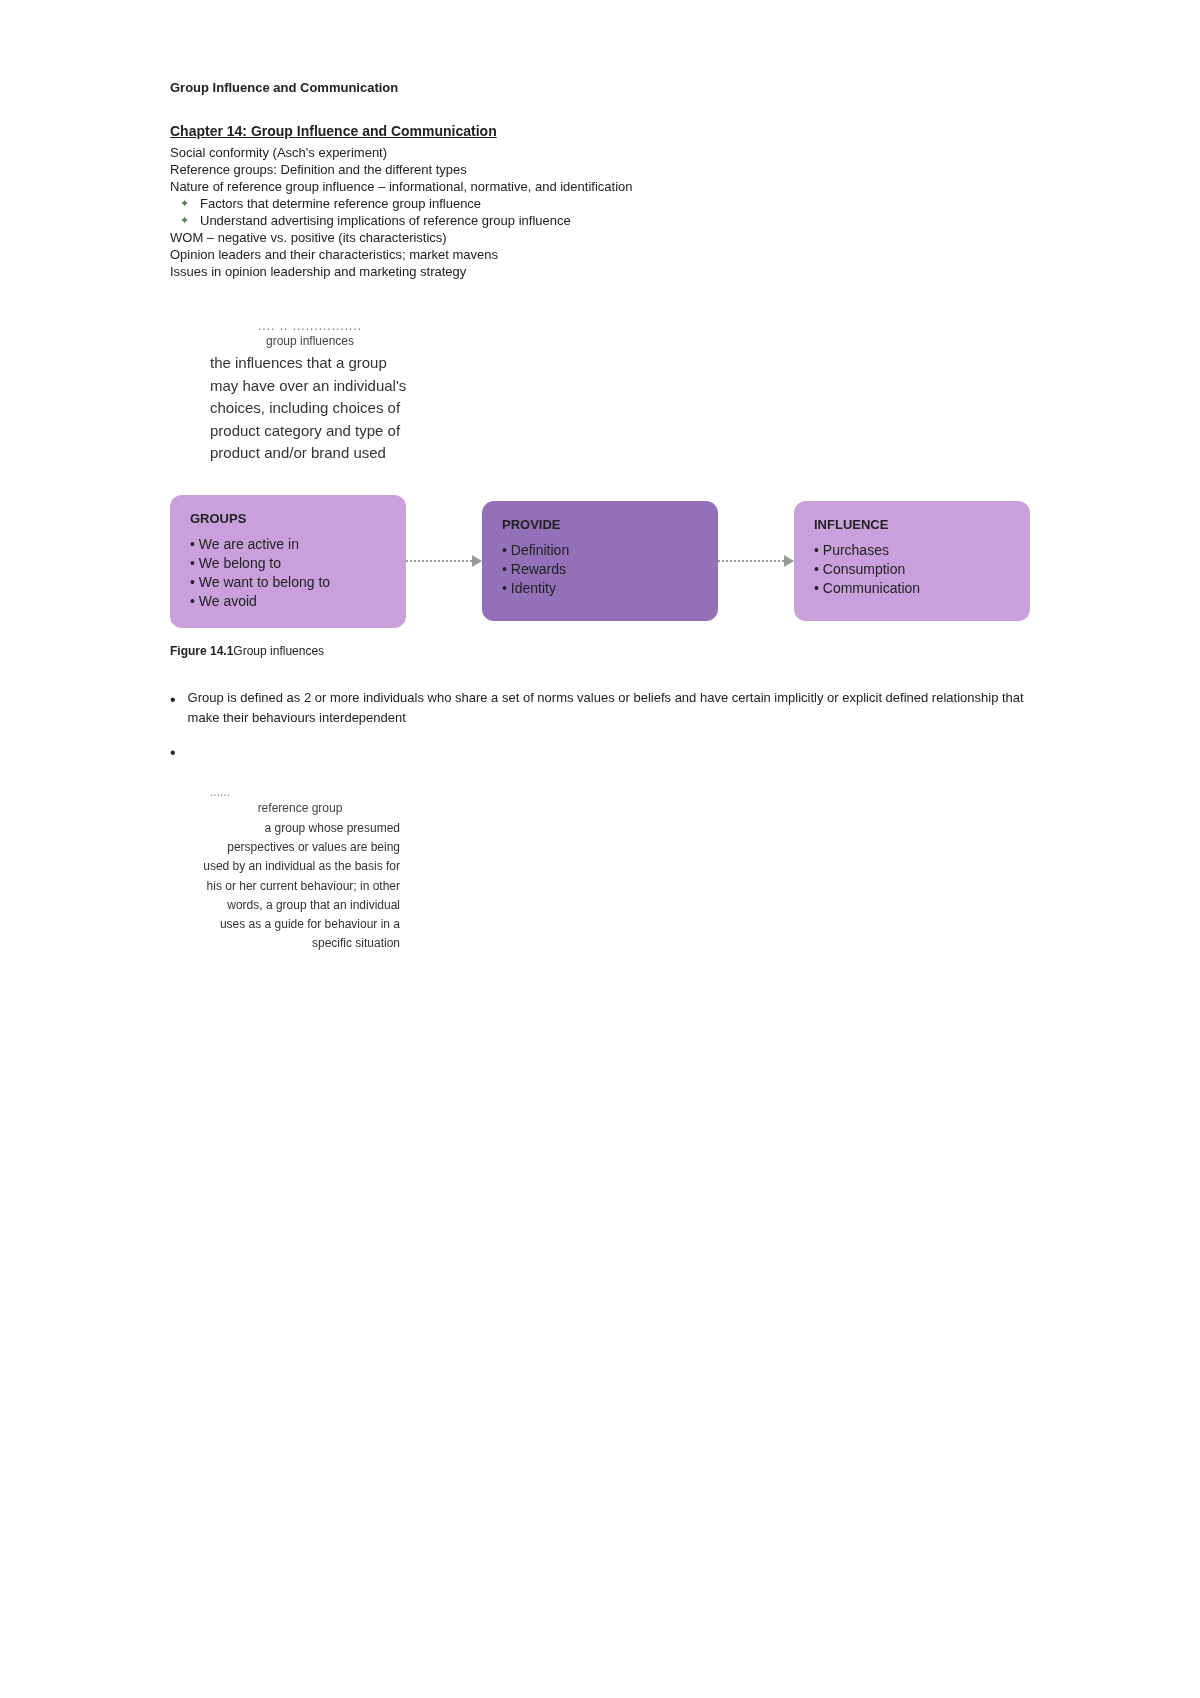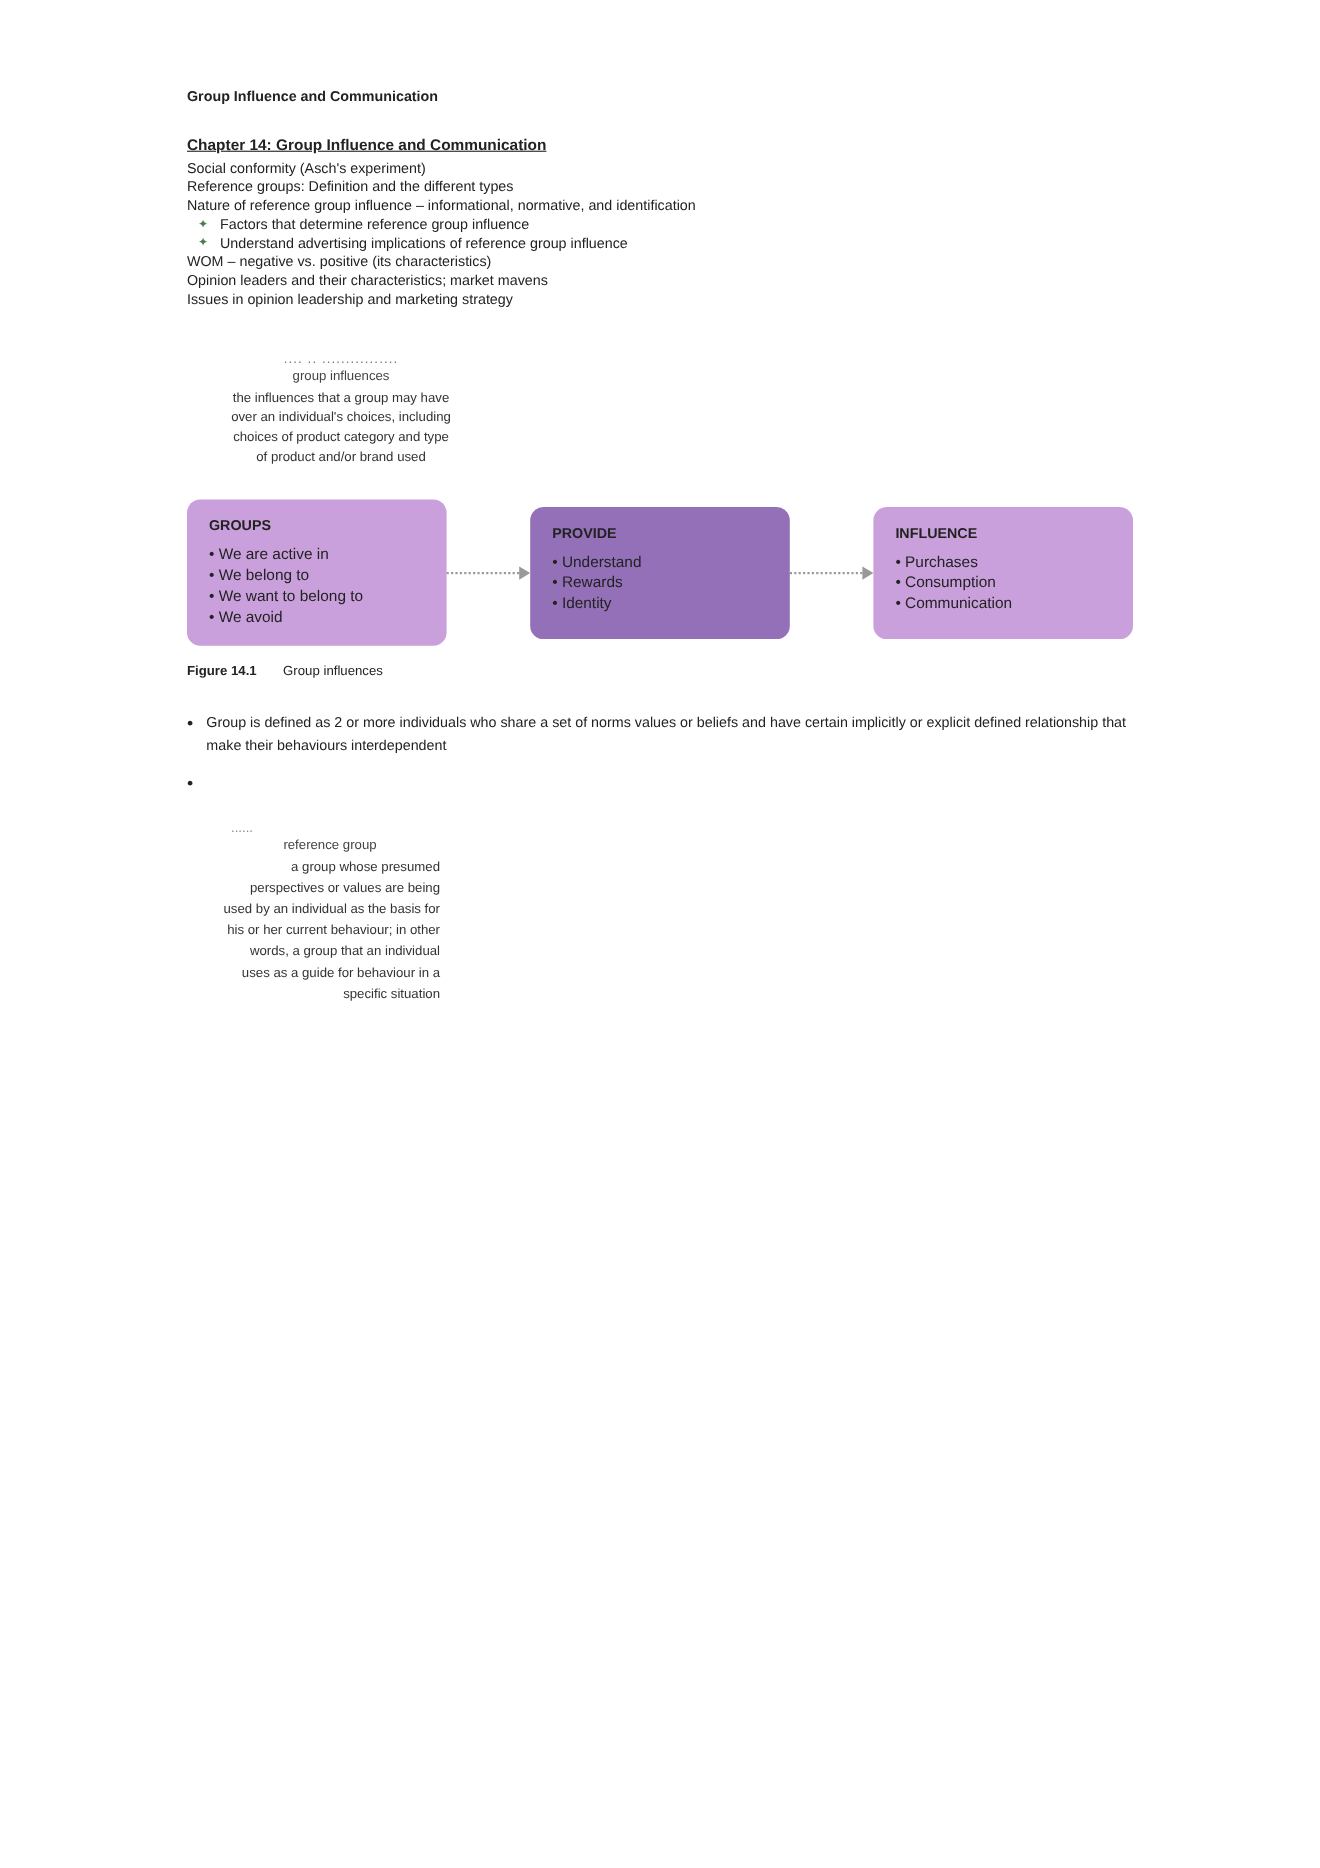--- a/index.html
+++ b/index.html
@@ -55,23 +55,23 @@
     
     .definition-section {
       margin: 40px 0 30px 0;
     }
     .definition-box {
       width: 200px;
       text-align: center;
       margin: 0 0 0 20px;
     }
     .definition-text {
-      font-size: 12px;
+      font-size: 15px;
       color: #333;
-      text-align: center;
+      text-align: left;
       line-height: 1.5;
     }
 
     
     .diagram-section {
       margin: 30px 0 10px 0;
       display: flex;
       flex-direction: column;
     }
     .diagram-boxes {
@@ -136,21 +136,21 @@
       height: 0;
       border-top: 6px solid transparent;
       border-bottom: 6px solid transparent;
       border-left: 10px solid #999;
       flex-shrink: 0;
     }
     .figure-caption {
       font-size: 12px;
       margin-top: 8px;
       display: flex;
-      gap: 24px;
+      gap: 0;
     }
     .figure-caption .fig-label {
       font-weight: bold;
     }
 
     
     .bullet-section {
       margin: 30px 0 20px 0;
     }
     .bullet-item {
@@ -233,21 +233,21 @@
       <div class="arrow-dotted">
         <div class="arrow-line">
           <div class="arrow-dots"></div>
           <div class="arrow-head"></div>
         </div>
       </div>
 
       <div class="diagram-box provide">
         <div class="diagram-box-title">PROVIDE</div>
         <ul class="diagram-box-items">
-          <li>Understand</li>
+          <li>Definition</li>
           <li>Rewards</li>
           <li>Identity</li>
         </ul>
       </div>
 
       <div class="arrow-dotted">
         <div class="arrow-line">
           <div class="arrow-dots"></div>
           <div class="arrow-head"></div>
         </div>

